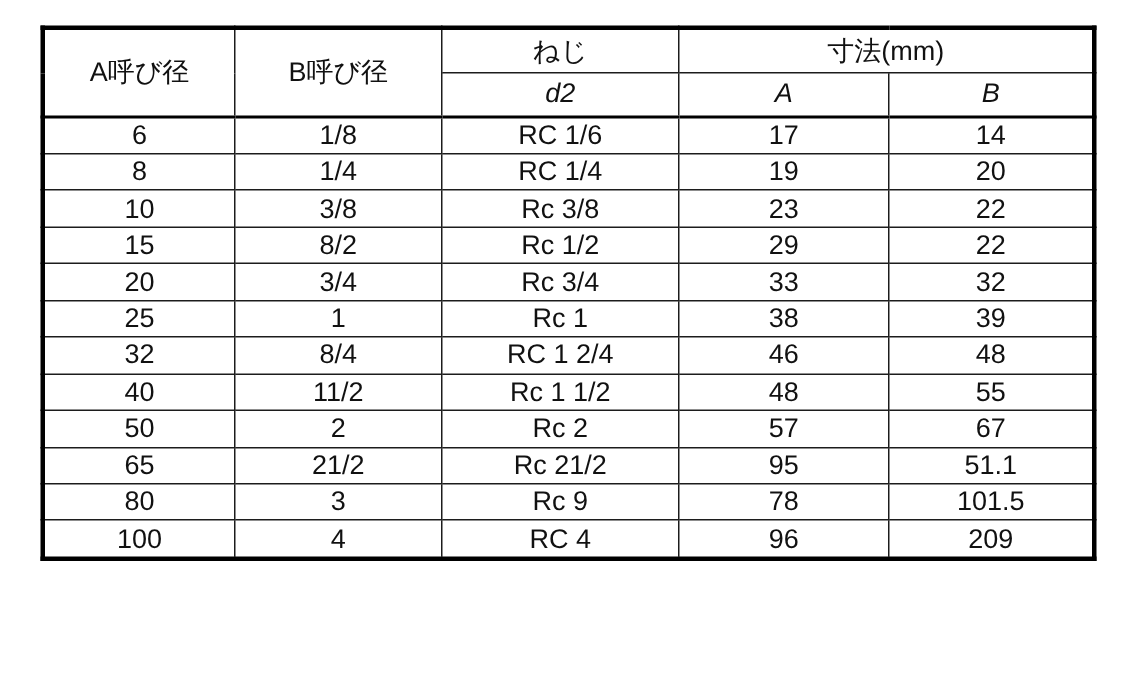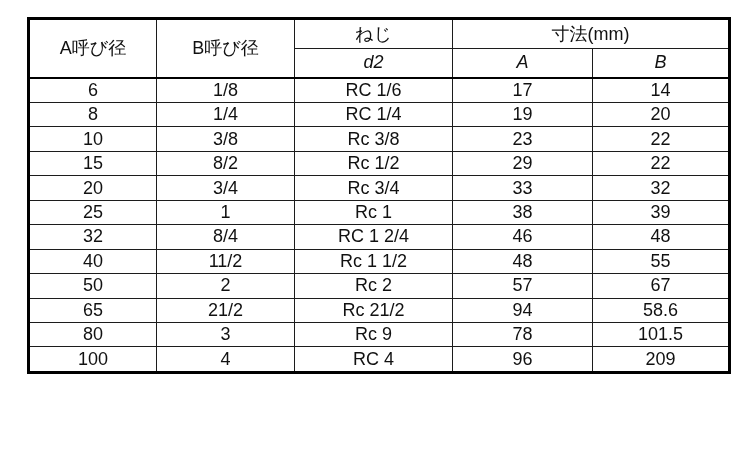--- a/index.html
+++ b/index.html
@@ -134,22 +134,22 @@
         <td>50</td>
         <td>2</td>
         <td>Rc 2</td>
         <td>57</td>
         <td>67</td>
       </tr>
       <tr>
         <td>65</td>
         <td>21/2</td>
         <td>Rc 21/2</td>
-        <td>94</td>
-        <td>58.6</td>
+        <td>95</td>
+        <td>51.1</td>
       </tr>
       <tr>
         <td>80</td>
         <td>3</td>
         <td>Rc 9</td>
         <td>78</td>
         <td>101.5</td>
       </tr>
       <tr>
         <td>100</td>

